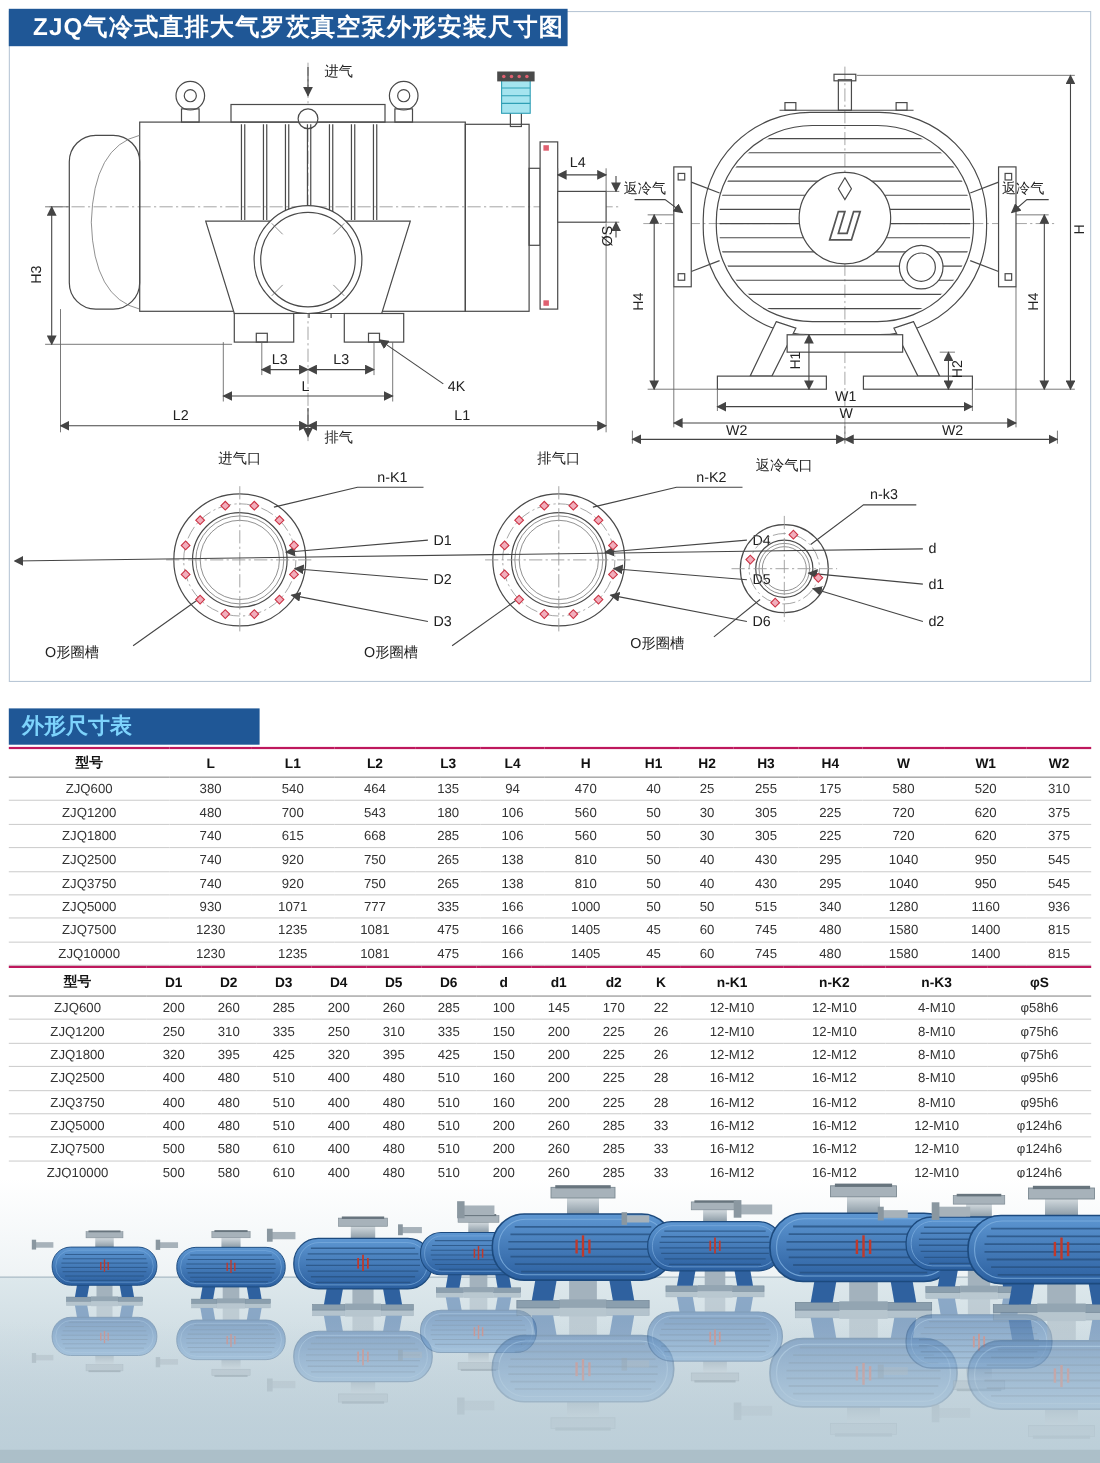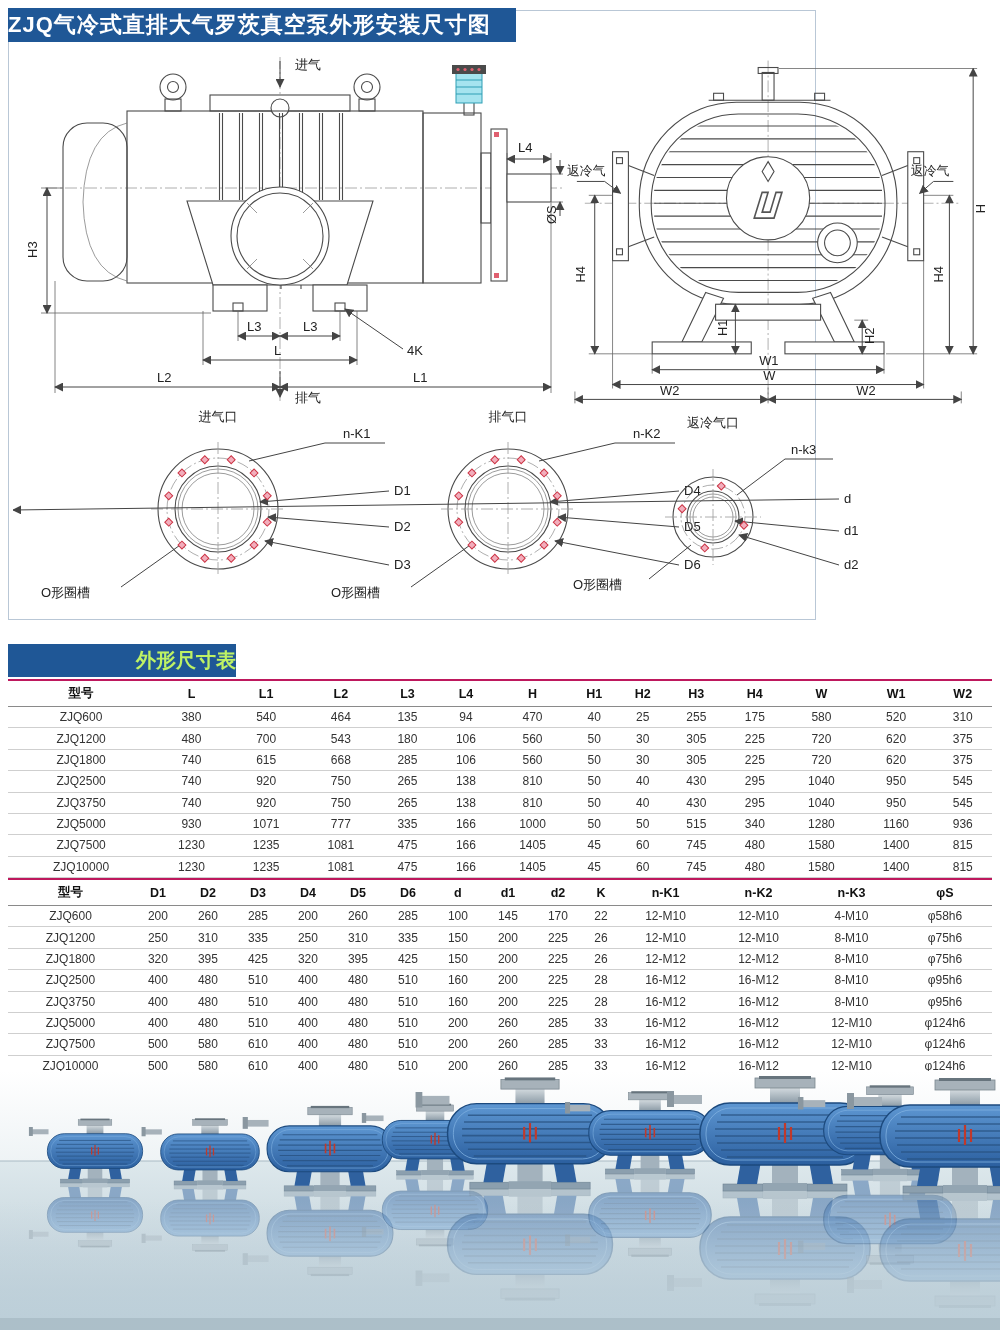--- a/index.html
+++ b/index.html
@@ -1,37 +1,37 @@
 <!DOCTYPE html>
 <html style="--banner: #1f5796;"><head>
 <meta charset="utf-8">
 <style>
   :root { --banner:#1f5796; --line:#4a4a4a; }
   * { box-sizing:border-box; margin:0; padding:0; }
   body { width:1000px; height:1330px; background:#fff; font-family:"Liberation Sans", sans-serif; overflow:hidden; }
   .page { position:relative; width:1000px; height:1330px; }
 
   .banner { position:absolute; left:8px; top:8px; width:508px; height:34px; background:var(--banner);
-            color:#fff; font-size:22px; font-weight:bold; line-height:34px; padding-left:0; letter-spacing:1px; z-index:3; }
-
-  .panel { position:absolute; left:8px; top:10px; width:808px; height:610px; border:1px solid #b9c7d6; background:#fff; }
+            color:#fff; font-size:22px; font-weight:bold; line-height:34px; padding-left:22px; letter-spacing:1px; z-index:3; }
+
+  .panel { position:absolute; left:8px; top:10px; width:984px; height:610px; border:1px solid #b9c7d6; background:#fff; }
   .panel svg { position:absolute; }
   svg text { fill:#2e2e2e; font-family:"Liberation Sans", sans-serif; }
   .dim  { stroke:#444; stroke-width:1; fill:none; }
   .ext  { stroke:#666; stroke-width:0.8; fill:none; }
   .ln   { stroke:var(--line); stroke-width:1.1; fill:none; }
   .lnf  { stroke:var(--line); stroke-width:1.1; fill:#fff; }
   .thin { stroke:#707070; stroke-width:0.7; fill:none; }
   .cl   { stroke:#999; stroke-width:0.8; stroke-dasharray:12 3 2 3; fill:none; }
   .dimtxt { font-size:13px; fill:#222; }
   .cntxt  { font-size:13px; fill:#222; }
   .bolt { fill:#f2aebc; stroke:#cc3344; stroke-width:1; }
 
   .tbl-label { position:absolute; left:8px; top:644px; width:228px; height:33px; background:var(--banner);
-               color:#bef264; font-size:20px; font-weight:bold; line-height:33px; padding-left:12px;text-align:right; }
+               color:#7dd3fc; font-size:20px; font-weight:bold; line-height:33px; padding-left:12px; }
 
   .tables { position:absolute; left:8px; top:679px; width:984px; }
   table { width:100%; border-collapse:collapse; table-layout:auto; }
   th { font-size:12.5px; font-weight:bold; color:#111; padding:4px 2px; border-top:2px solid #be185d; border-bottom:1px solid #8a8a8a; text-align:center; }
   td { font-size:12px; color:#333; padding:3.2px 2px; border-bottom:1px solid #cfcfcf; text-align:center; white-space:nowrap; }
   tbody tr:last-child td { border-bottom:1px solid #cfcfcf; }
   #dim-table-2 tbody tr:last-child td { border-bottom:2px solid #5d5d5d; }
 
   .photo { position:absolute; left:0; top:1071px; width:1000px; height:259px; }
 </style>

